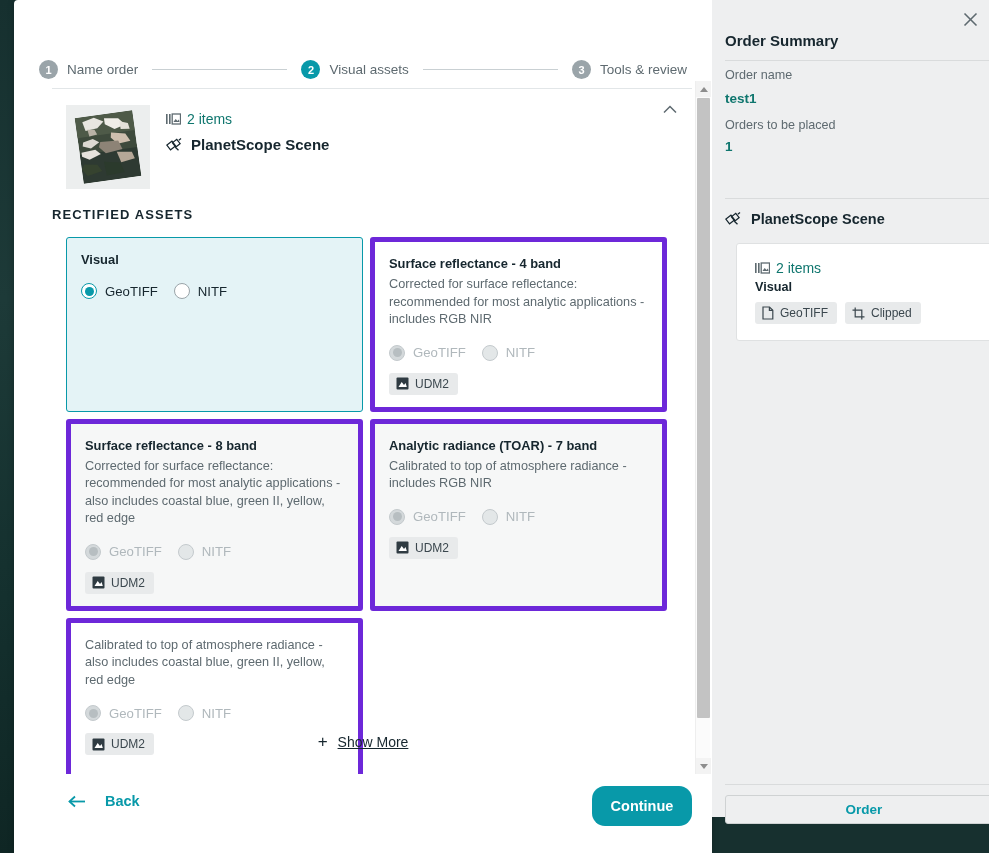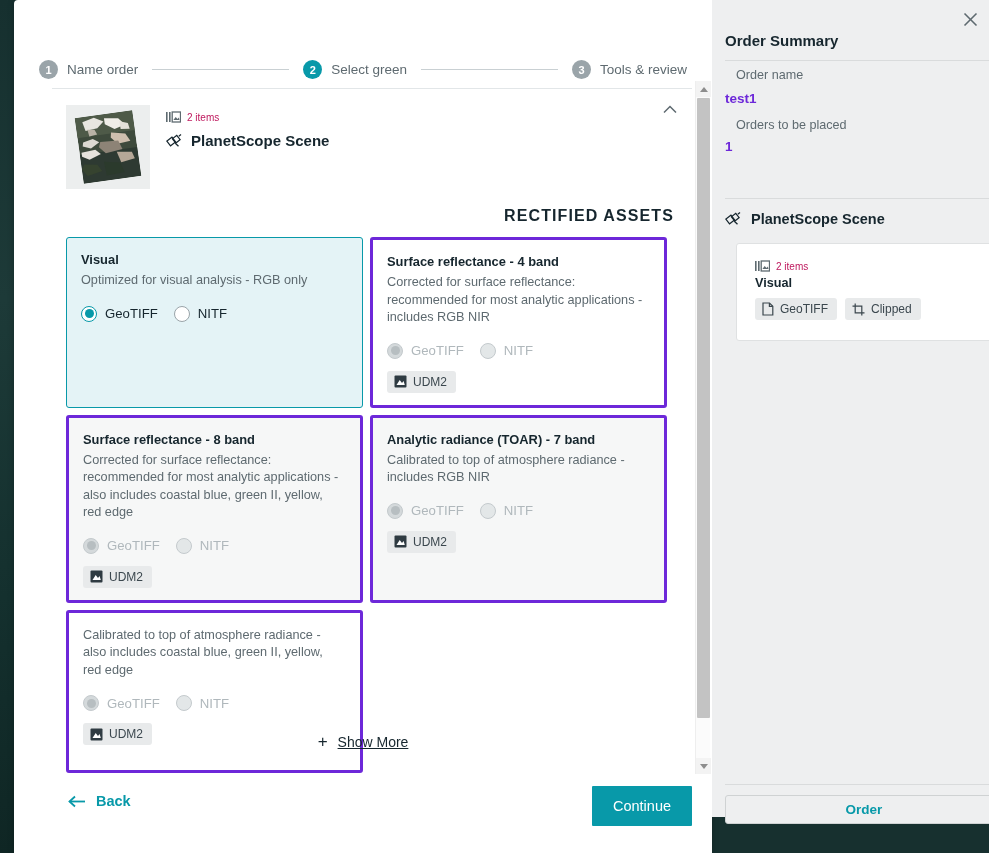--- a/index.html
+++ b/index.html
@@ -64,45 +64,45 @@
     position: absolute; left: 14px; top: 16px;
     display: flex; align-items: flex-start;
   }
   .thumb {
     width: 84px; height: 84px; background: #eceeee;
     display: flex; align-items: center; justify-content: center;
     overflow: hidden; flex: 0 0 auto;
   }
   .scene-meta { margin-left: 16px; padding-top: 6px; }
   .items-row { display: flex; align-items: center; gap: 6px; }
-  .items-label { font-size: 10px; color: #be185d; }
+  .items-label { font-size: 14px; color: #0f766e; }
   .scene-name-row { display: flex; align-items: center; gap: 8px; margin-top: 9px; }
   .scene-name { font-size: 15px; font-weight: bold; color: #16262e; }
 
   .collapse-btn {
     position: absolute; right: 10px; top: 8px;
     width: 24px; height: 24px; cursor: pointer;
     display: flex; align-items: center; justify-content: center;
   }
 
   .section-title {
     position: absolute; left: 0; top: 118px; width: 622px;
-    text-align: right;
-    font-size: 16px; font-weight: bold; letter-spacing: 1.1px;
+    text-align: left;
+    font-size: 13px; font-weight: bold; letter-spacing: 1.1px;
     color: #16262e;
   }
 
   
   .cards {
     position: absolute; left: 14px; top: 148px; width: 608px;
     display: flex; flex-wrap: wrap;
   }
   .card {
     width: 297px; min-height: 163px; margin: 0 7px 7px 0;
-    border: 3px solid #6d28d9; border-radius: 3px;
+    border: 5px solid #6d28d9; border-radius: 3px;
     background: #ffffff; padding: 14px 16px 12px 14px;
     position: relative;
   }
   .card.selected {
     background: #e4f3f6; border: 1.6px solid #0899a9;
   }
   .card.muted { background: #f6f7f7; }
   .card-title {
     font-size: 12.9px; font-weight: bold; color: #16262e; margin-bottom: 5px;
   }
@@ -154,47 +154,47 @@
   .sb-arrow.down { bottom: 0; }
   .sb-thumb { position: absolute; left: 1px; top: 17px; width: 13px; height: 620px; background: #c3c3c3; border-radius: 1px; cursor: pointer; }
   .tri { width: 0; height: 0; border-left: 4.5px solid transparent; border-right: 4.5px solid transparent; }
   .tri.u { border-bottom: 5px solid #8d8d8d; }
   .tri.d { border-top: 5px solid #8d8d8d; }
 
   
   .footer { position: absolute; left: 38px; top: 780px; width: 640px; height: 60px; }
   .back-btn {
     position: absolute; left: 16px; top: 13px;
-    display: flex; align-items: center; gap: 10px; cursor: pointer;
+    display: flex; align-items: center; gap: 19px; cursor: pointer;
     color: #0899a9; font-size: 14.5px; font-weight: bold;
   }
   .continue-btn {
     position: absolute; right: 0; top: 6px;
     width: 100px; height: 40px; background: #0899a9; color: #fff;
-    border: none; border-radius: 1px; cursor: pointer;
-    font-size: 14.5px; font-weight: normal;
+    border: none; border-radius: 13px; cursor: pointer;
+    font-size: 14.5px; font-weight: bold;
     font-family: "Liberation Sans", sans-serif;
   }
 
   
   .summary {
     position: absolute; left: 712px; top: 0; width: 277px; height: 817px;
     background: #eeeff0;
   }
   .close-x {
     position: absolute; right: 7px; top: 7px; width: 24px; height: 24px;
     display: flex; align-items: center; justify-content: center; cursor: pointer;
   }
   .sum-title {
     position: absolute; left: 13px; top: 32px;
     font-size: 15px; font-weight: bold; color: #16262e;
   }
   .sum-rule { position: absolute; left: 13px; width: 264px; height: 1px; background: #d9dbdc; }
-  .sum-label { position: absolute; left: 24px; font-size: 12.6px; color: #5e6a70; }
-  .sum-value { position: absolute; left: 13px; font-size: 13.5px; font-weight: bold; color: #6d28d9; }
+  .sum-label { position: absolute; left: 13px; font-size: 12.6px; color: #5e6a70; }
+  .sum-value { position: absolute; left: 13px; font-size: 13.5px; font-weight: bold; color: #0f766e; }
   .sum-note {
     position: absolute; left: 13px; top: 158px; width: 258px;
     font-size: 12.6px; color: #5e6a70; line-height: 20px;
   }
   .sum-scene {
     position: absolute; left: 13px; top: 211px;
     display: flex; align-items: center; gap: 9px;
   }
   .sum-scene-name { font-size: 14.5px; font-weight: bold; color: #16262e; }
   .sum-card {
@@ -225,21 +225,21 @@
 
 
     <div class="stepper">
       <div class="step">
         <div class="step-num">1</div>
         <div class="step-label">Name order</div>
       </div>
       <div class="step-line"></div>
       <div class="step active">
         <div class="step-num">2</div>
-        <div class="step-label">Select green</div>
+        <div class="step-label">Visual assets</div>
       </div>
       <div class="step-line"></div>
       <div class="step">
         <div class="step-num">3</div>
         <div class="step-label">Tools &amp; review</div>
       </div>
     </div>
 
     <div class="hr-top"></div>
 
@@ -301,21 +301,20 @@
           <polyline points="1,7.5 7,1.5 13,7.5" fill="none" stroke="#5e6a70" stroke-width="1.5"></polyline>
         </svg>
       </div>
 
       <div class="section-title">RECTIFIED ASSETS</div>
 
       <div class="cards">
 
         <div class="card selected">
           <div class="card-title">Visual</div>
-          <div class="card-desc">Optimized for visual analysis - RGB only</div>
           <div class="radio-row">
             <div class="radio on">
               <span class="dot"></span>
               <span class="radio-label">GeoTIFF</span>
             </div>
             <div class="radio">
               <span class="dot"></span>
               <span class="radio-label">NITF</span>
             </div>
           </div>

